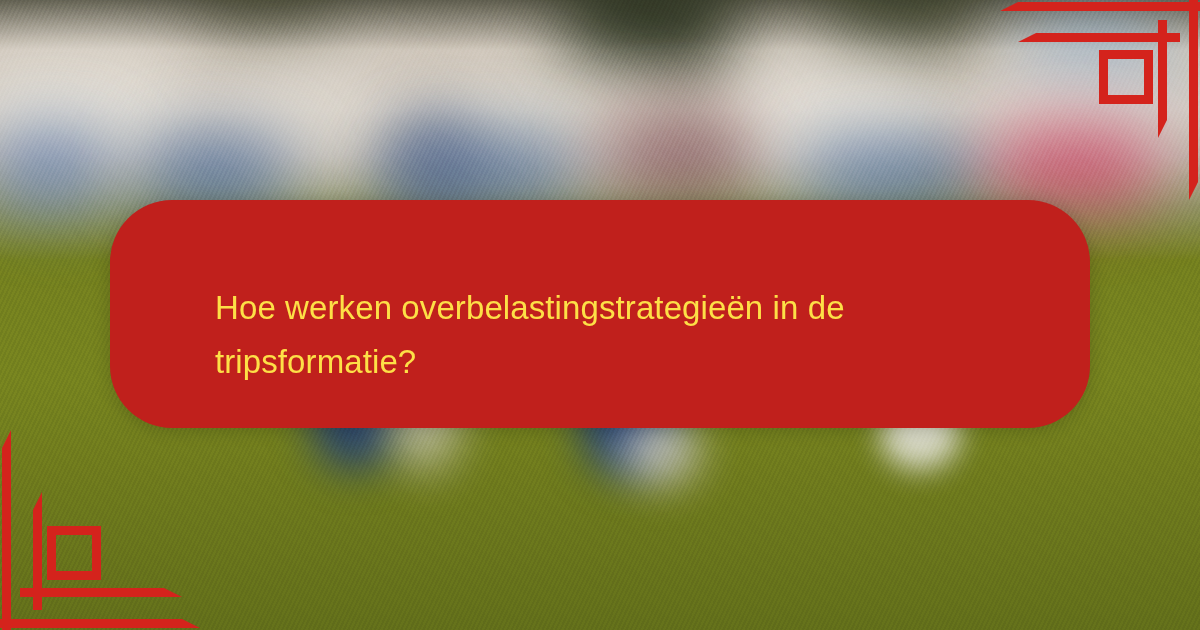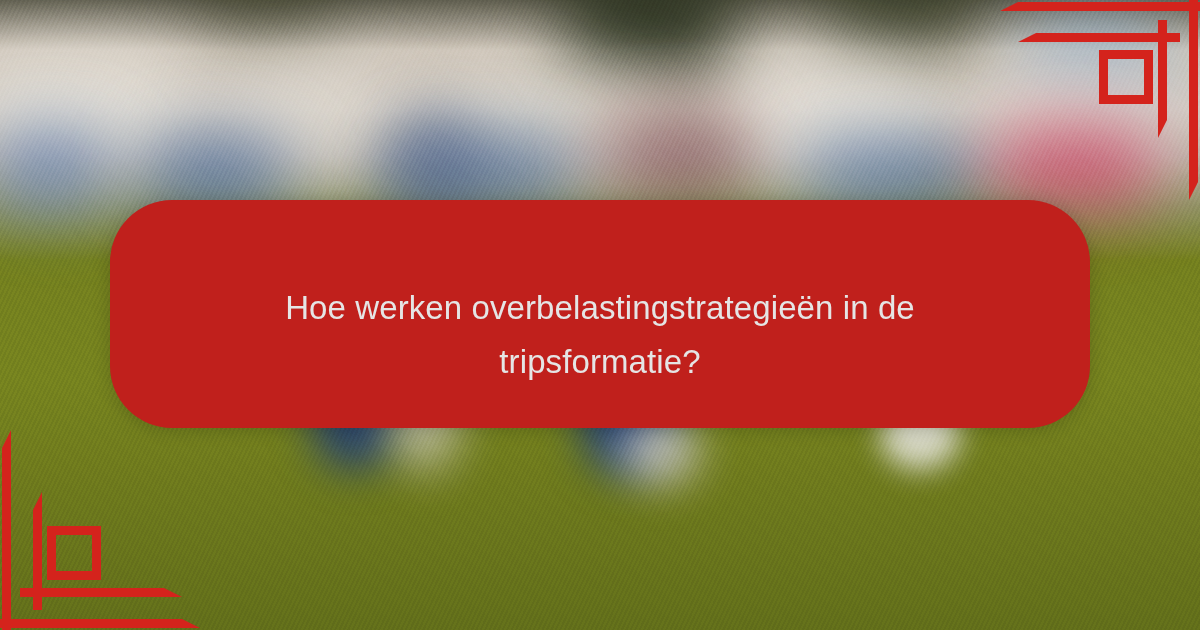--- a/index.html
+++ b/index.html
@@ -109,25 +109,25 @@
     width: 980px;
     height: 228px;
     background: #c0201c;
     border-radius: 62px;
     display: flex;
     align-items: center;
     justify-content: center;
     box-shadow: 0 2px 18px rgba(0,0,0,.18);
   }
   .title-text {
-    color: #e5e5e5;
+    color: #fde047;
     font-size: 33px;
     line-height: 1.62;
     font-weight: 400;
-    text-align: center;
+    text-align: left;
     letter-spacing: .1px;
     max-width: 770px;
     padding: 0 30px;
     margin-top: 41px;
   }
 </style>
 </head>
 <body>
 
 <div class="stage">

